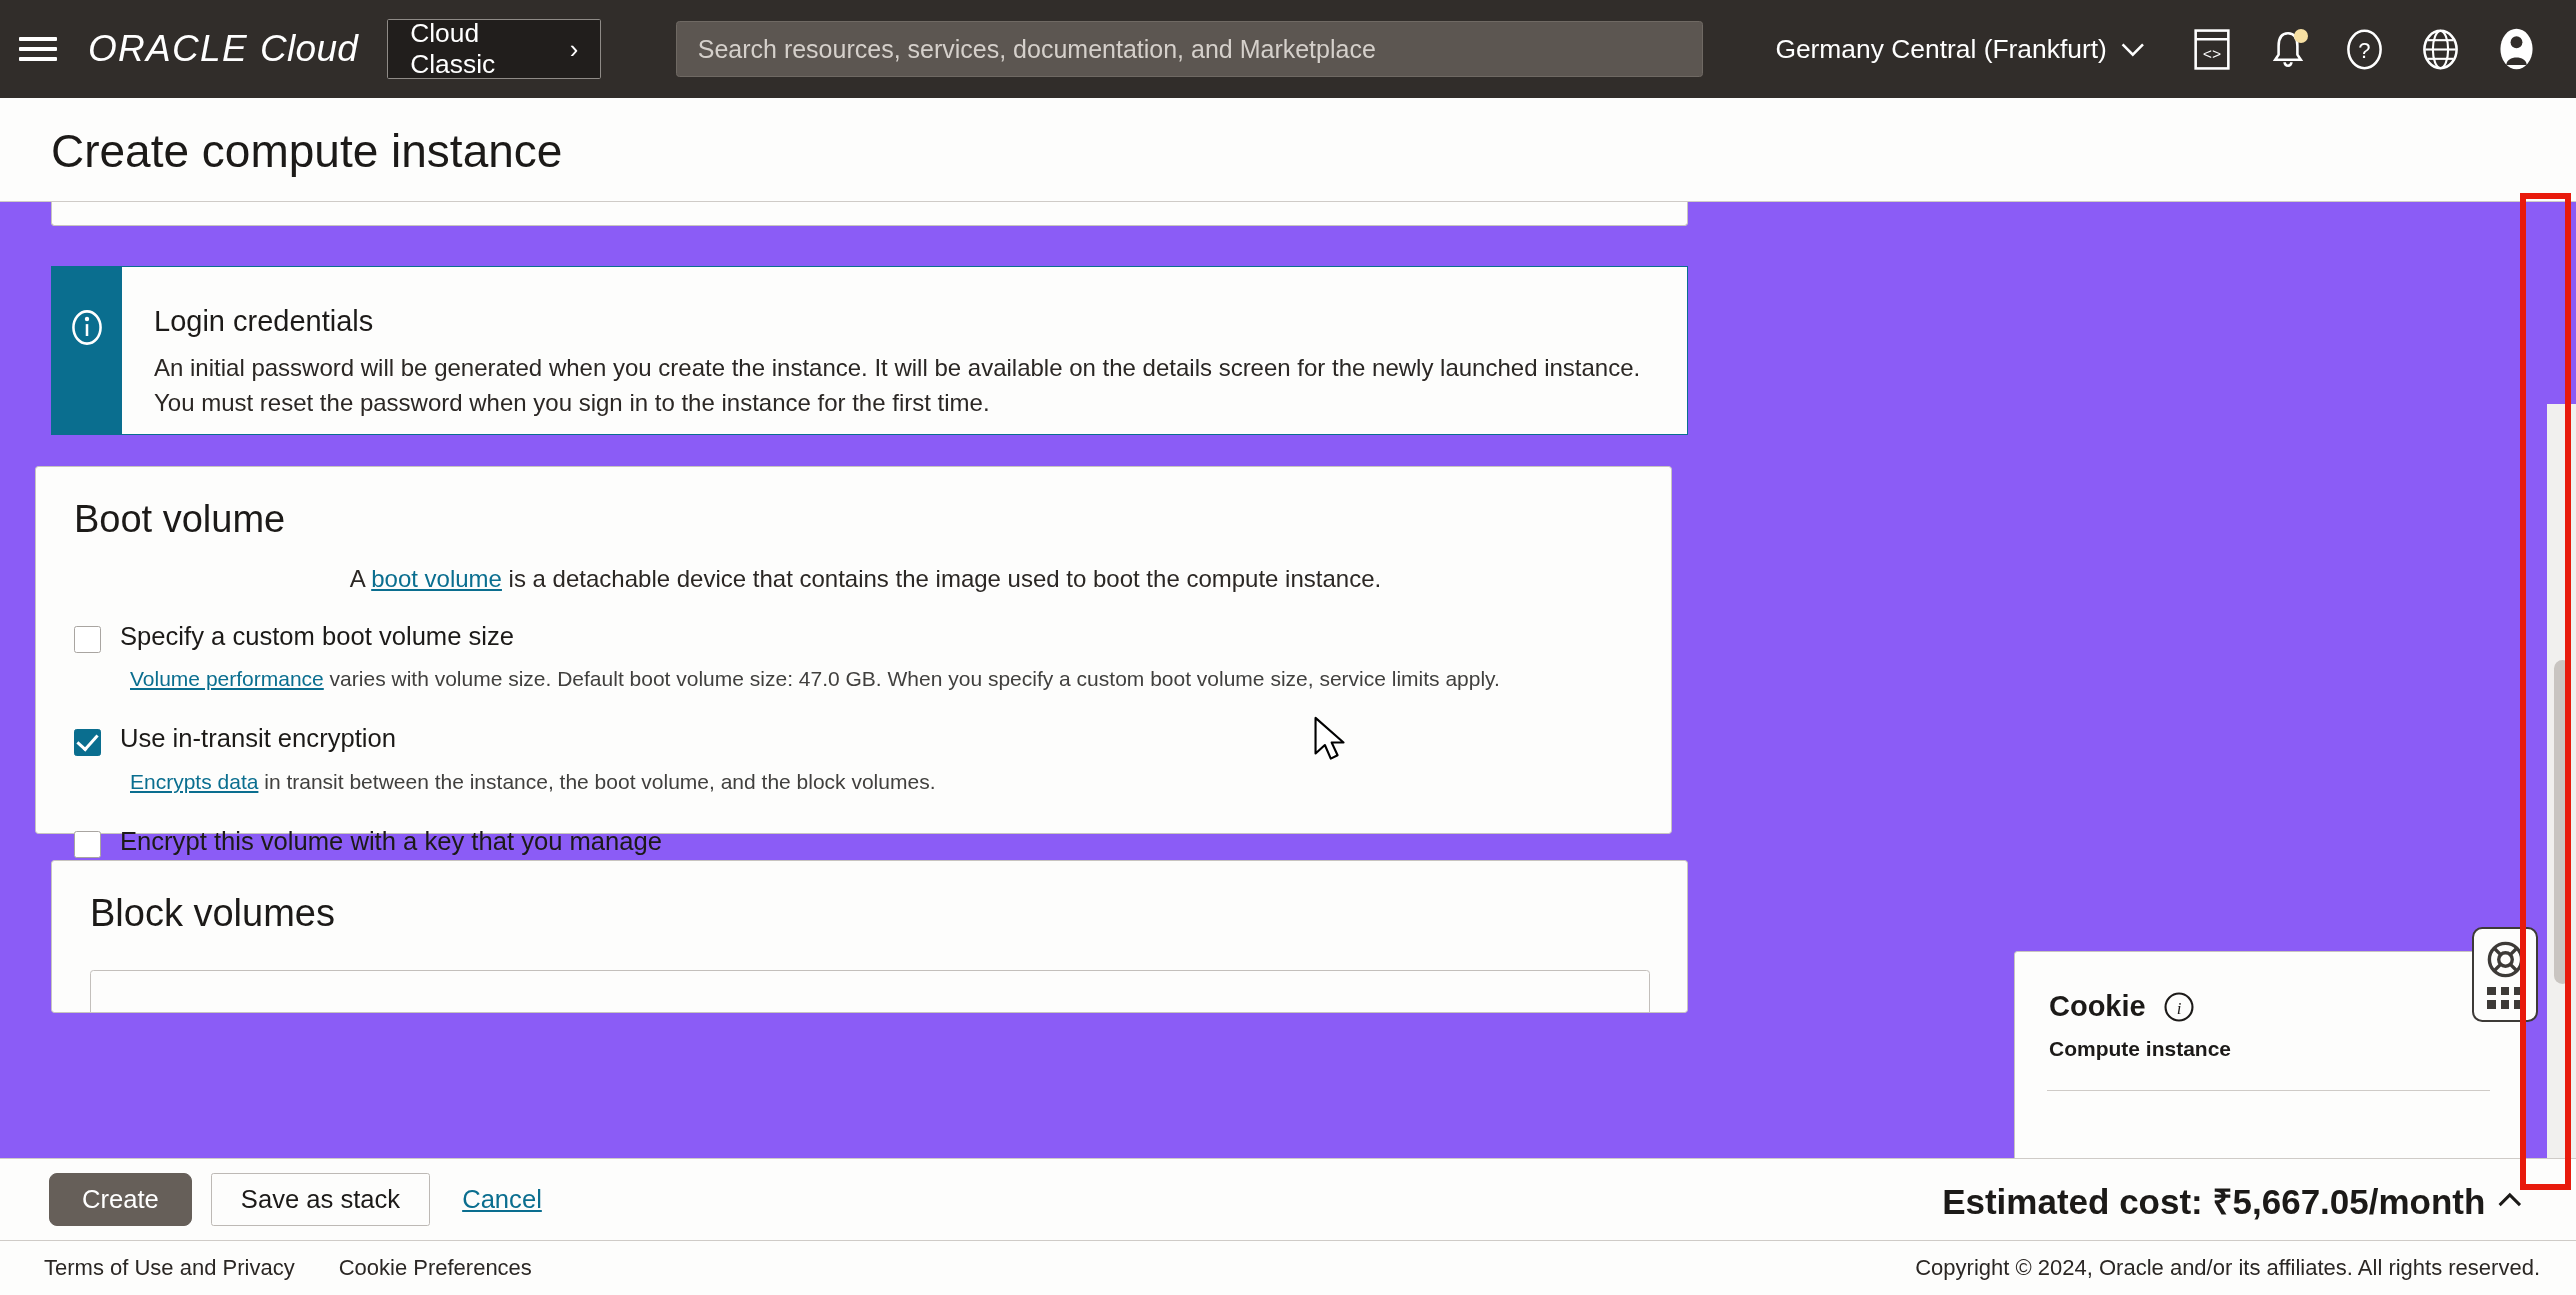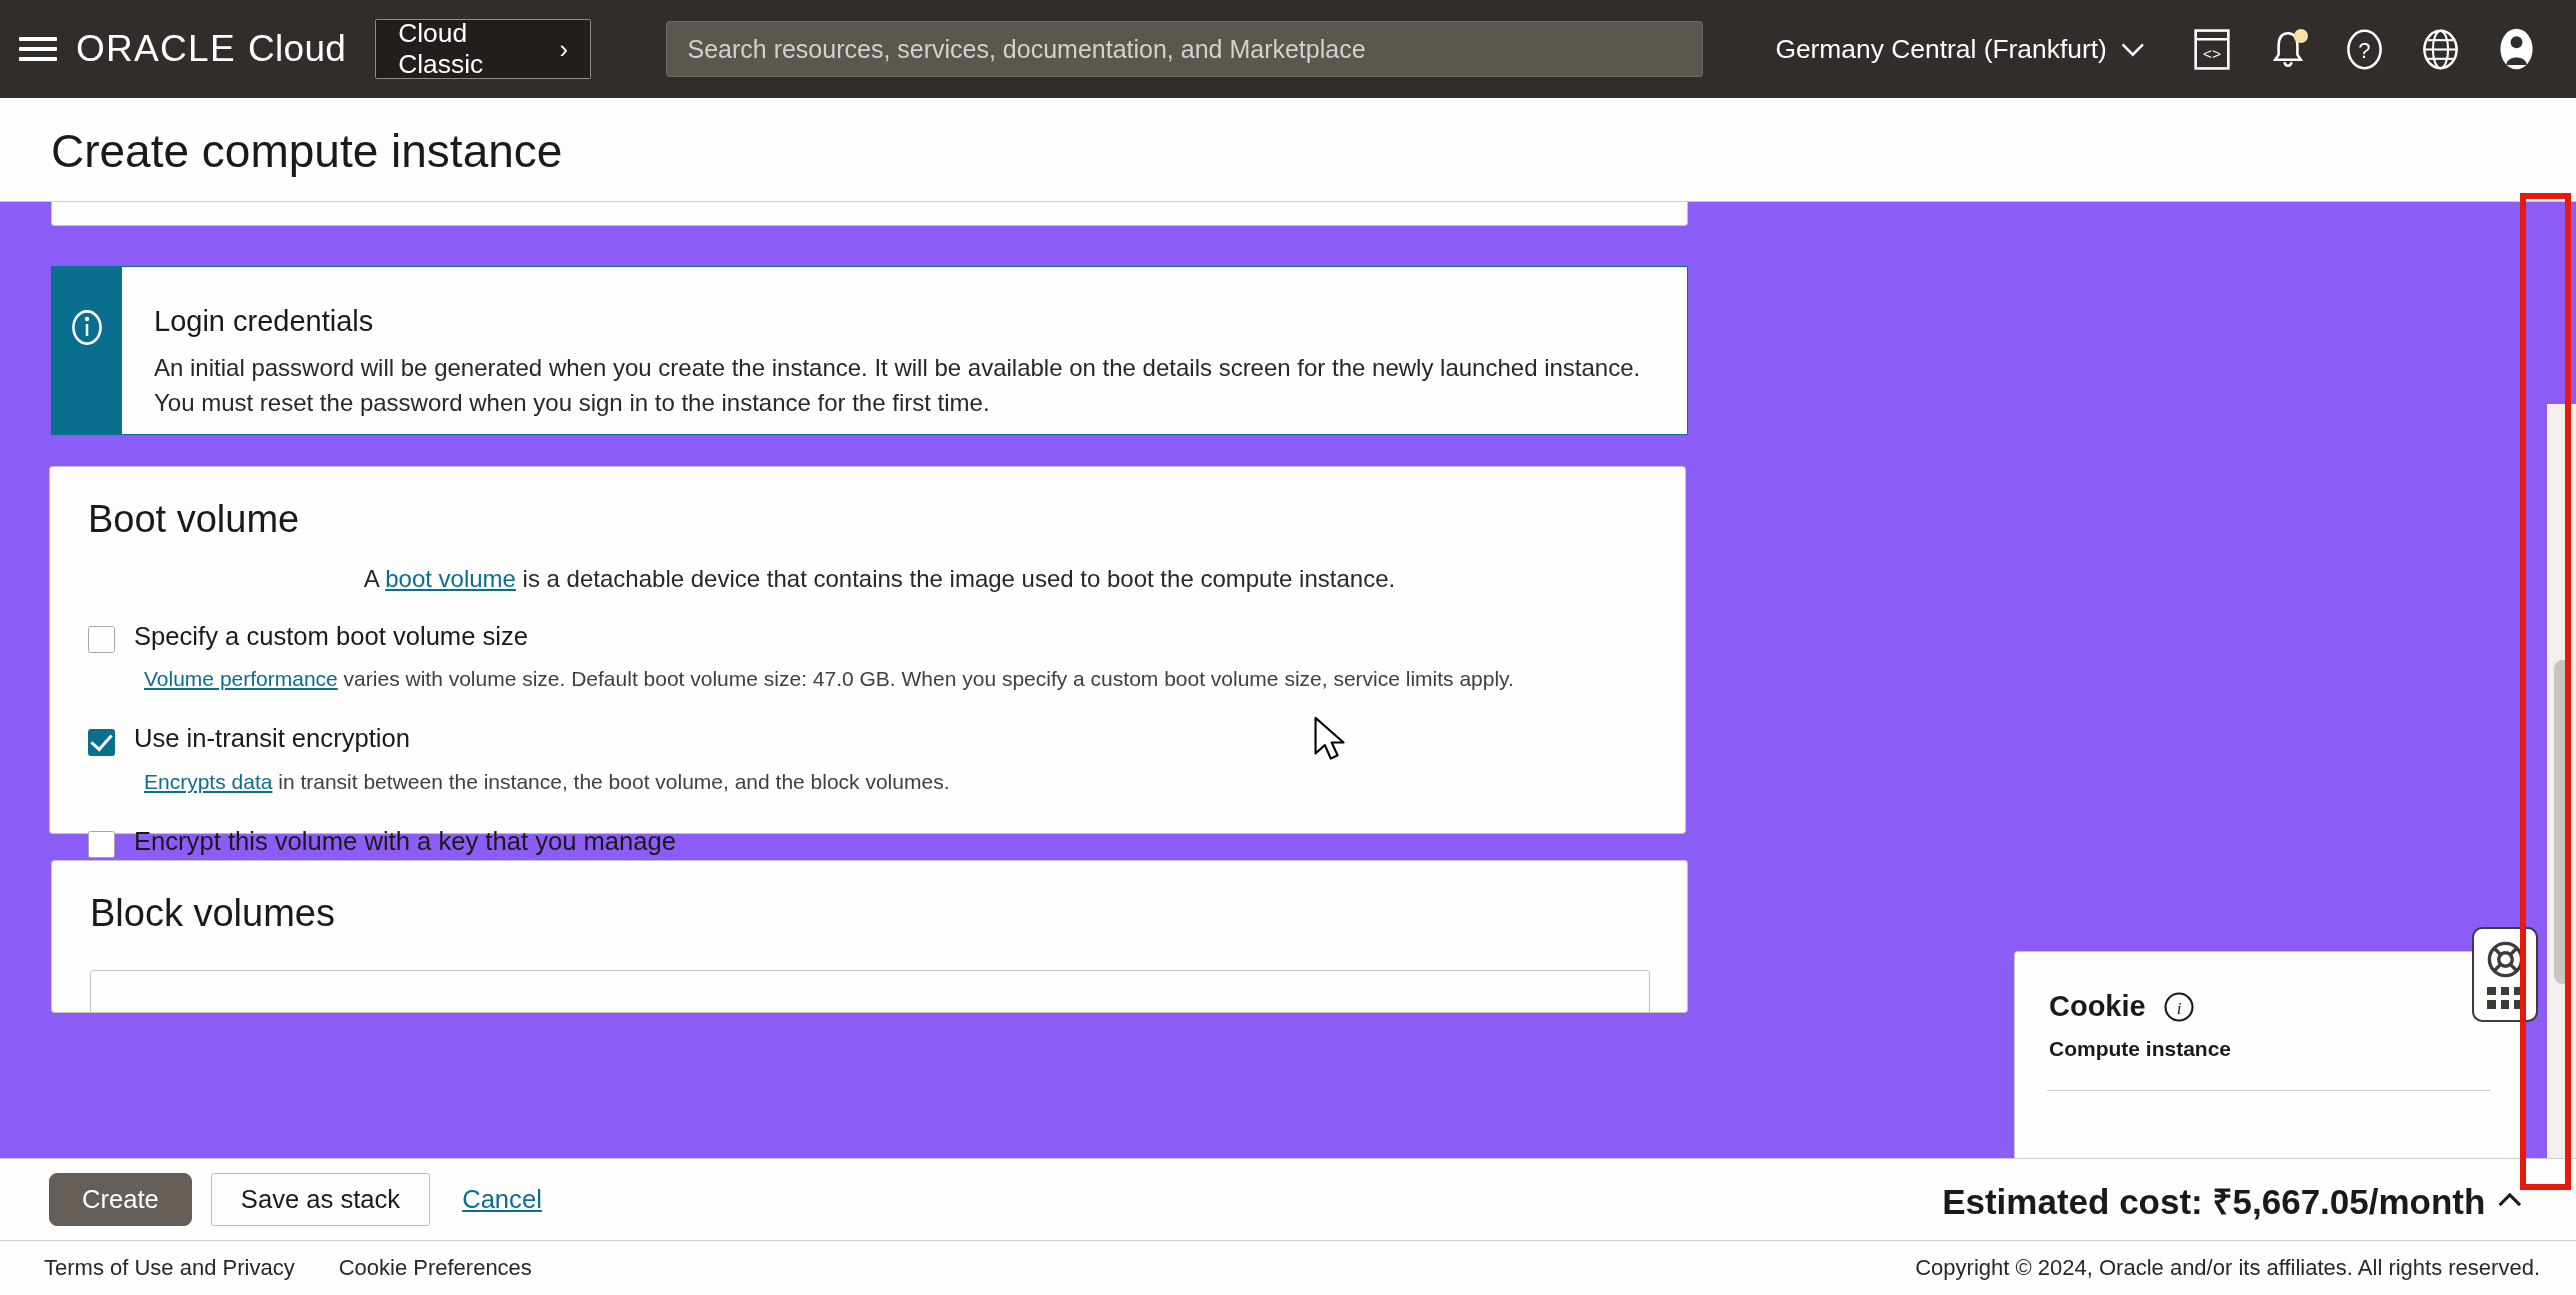--- a/index.html
+++ b/index.html
@@ -17,21 +17,21 @@
     background: #312d2a; display: flex; align-items: center;
   }
   .hamburger {
     margin-left: 19px; width: 39px; height: 39px;
     display: flex; flex-direction: column; justify-content: center; gap: 6.8px;
     cursor: pointer;
   }
   .hamburger span { display: block; width: 38px; height: 3.4px; background: #fff; border-radius: 0.9px; }
 
   .oracle-logo {
-    margin-left: 19px; display: flex; align-items: baseline; gap: 12px; cursor: pointer;
+    margin-left: 31px; display: flex; align-items: baseline; gap: 12px; cursor: pointer; font-style: italic;
   }
   .oracle-word {
     color: #fff; font-size: 37px; letter-spacing: 1.3px; font-weight: 400;
     font-family: "Liberation Sans", sans-serif;
   }
   .cloud-word { color: #fff; font-size: 37px; font-weight: 300; letter-spacing: 0.3px; }
 
   .classic-btn {
     margin-left: 29px; height: 60px; padding: 0 22px;
     border: 0.9px solid #8f8b87; background: #211e1c; color: #fff;
@@ -94,21 +94,21 @@
   .banner {
     position: absolute; left: 51px; top: 64px; width: 1637px; height: 169px;
     background: #fdfdfc; border: 0.9px solid #0a6e8f; display: flex;
   }
   .banner-stripe { width: 70px; background: #0a6e8f; display:flex; align-items: flex-start; justify-content:center; padding-top: 41px; }
   .banner-body { padding: 38px 34px 0 32px; }
   .banner-title { font-size: 29px; color: #1c1a18; margin-bottom: 12px; font-weight: 400; }
   .banner-line { font-size: 24px; color: #2b2724; line-height: 35px; }
 
   
-  .bv-card { position: absolute; left: 49px; top: 264px; width: 1637px; height: 368px; }
+  .bv-card { position: absolute; left: 35px; top: 264px; width: 1637px; height: 368px; }
   .sec-title { font-size: 38px; font-weight: 400; color: #1c1a18; padding: 31px 0 0 38px; }
   .sec-desc { font-size: 24px; color: #2b2724; padding: 24px 14px 0 38px; text-align: center; }
   a.link { color: #0a6e8f; text-decoration: underline; cursor: pointer; }
 
   .cb-row { display: flex; align-items: flex-start; padding: 0 0 0 38px; margin-top: 29px; }
   .cbox {
     width: 27px; height: 27px; min-width: 27px; border: 1.7px solid #a9a5a1;
     border-radius: 2.6px; background: #fff; margin-top: 4.3px; cursor: pointer;
     display: flex; align-items: center; justify-content: center;
   }

